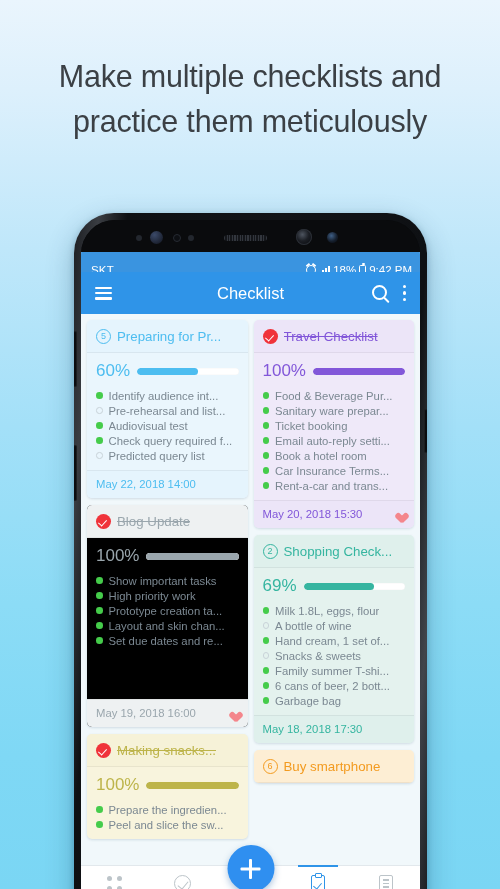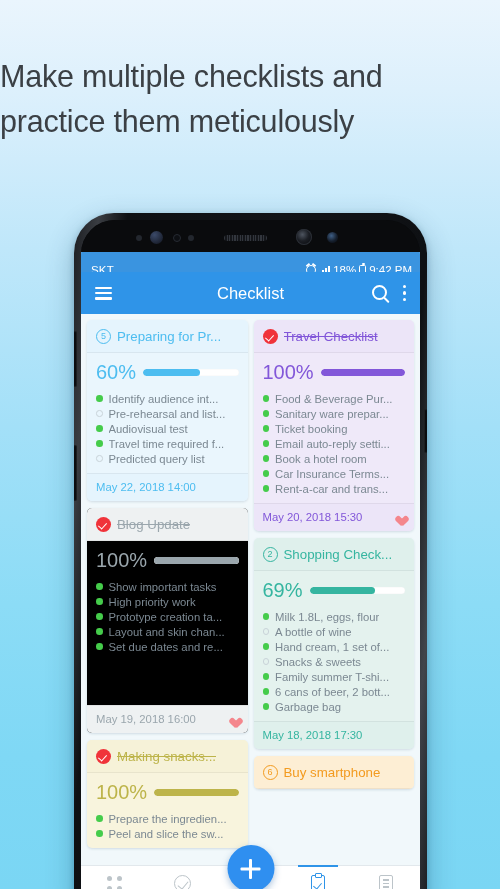--- a/index.html
+++ b/index.html
@@ -12,20 +12,21 @@
     background: linear-gradient(180deg,
        #eaf5fd 0%, #ddf0fc 10%, #bfe7fa 28%,
        #a3e0f8 48%, #8cdcf6 68%, #7fd8f5 85%, #7ad6f4 100%);
     position: relative;
   }
 
   
   .headline {
     position: absolute;
     top: 54px; left: 0; width: 100%;
+    text-align: center;
     color: #3b4045;
     font-size: 30.5px;
     font-weight: 400;
     line-height: 45px;
     letter-spacing: -0.2px;
   }
   .headline .l2 { display: block; }
 
   
   .phone {
@@ -163,21 +164,21 @@
     transform: rotate(42deg);
   }
   .card-title {
     font-size:13.3px; font-weight:400;
     white-space:nowrap; overflow:hidden; text-overflow:ellipsis;
   }
   .card-title.done { text-decoration: line-through; }
 
   .card-body { padding: 8px 9px 7px 9px; }
   .prog-row { display:flex; align-items:center; gap:7px; margin-bottom:7px; }
-  .prog-pct { font-size:20px; font-weight:400; flex-shrink:0; }
+  .prog-pct { font-size:17px; font-weight:400; flex-shrink:0; }
   .prog-track {
     flex:1; height:7px; border-radius:4px; background:#ffffff;
     box-shadow: inset 0 0 0 0.5px rgba(0,0,0,0.035);
     overflow:hidden;
   }
   .prog-fill { height:100%; border-radius:4px; }
 
   .task { display:flex; align-items:center; gap:6px; padding:1.5px 0; }
   .dot { width:6.5px;height:6.5px;border-radius:50%; flex-shrink:0; }
   .dot.on  { background:#45cc4b; }
@@ -330,21 +331,21 @@
                 <div class="task">
                   <span class="dot off"></span>
                   <span class="task-txt">Pre-rehearsal and list...</span>
                 </div>
                 <div class="task">
                   <span class="dot on"></span>
                   <span class="task-txt">Audiovisual test</span>
                 </div>
                 <div class="task">
                   <span class="dot on"></span>
-                  <span class="task-txt">Travel time required f...</span>
+                  <span class="task-txt">Check query required f...</span>
                 </div>
                 <div class="task">
                   <span class="dot off"></span>
                   <span class="task-txt">Predicted query list</span>
                 </div>
               </div>
               <div class="card-foot" style="background: rgb(229, 244, 253);">
                 <span style="color: rgb(77, 189, 240);">May 22, 2018  14:00</span>
               </div>
             </div>

